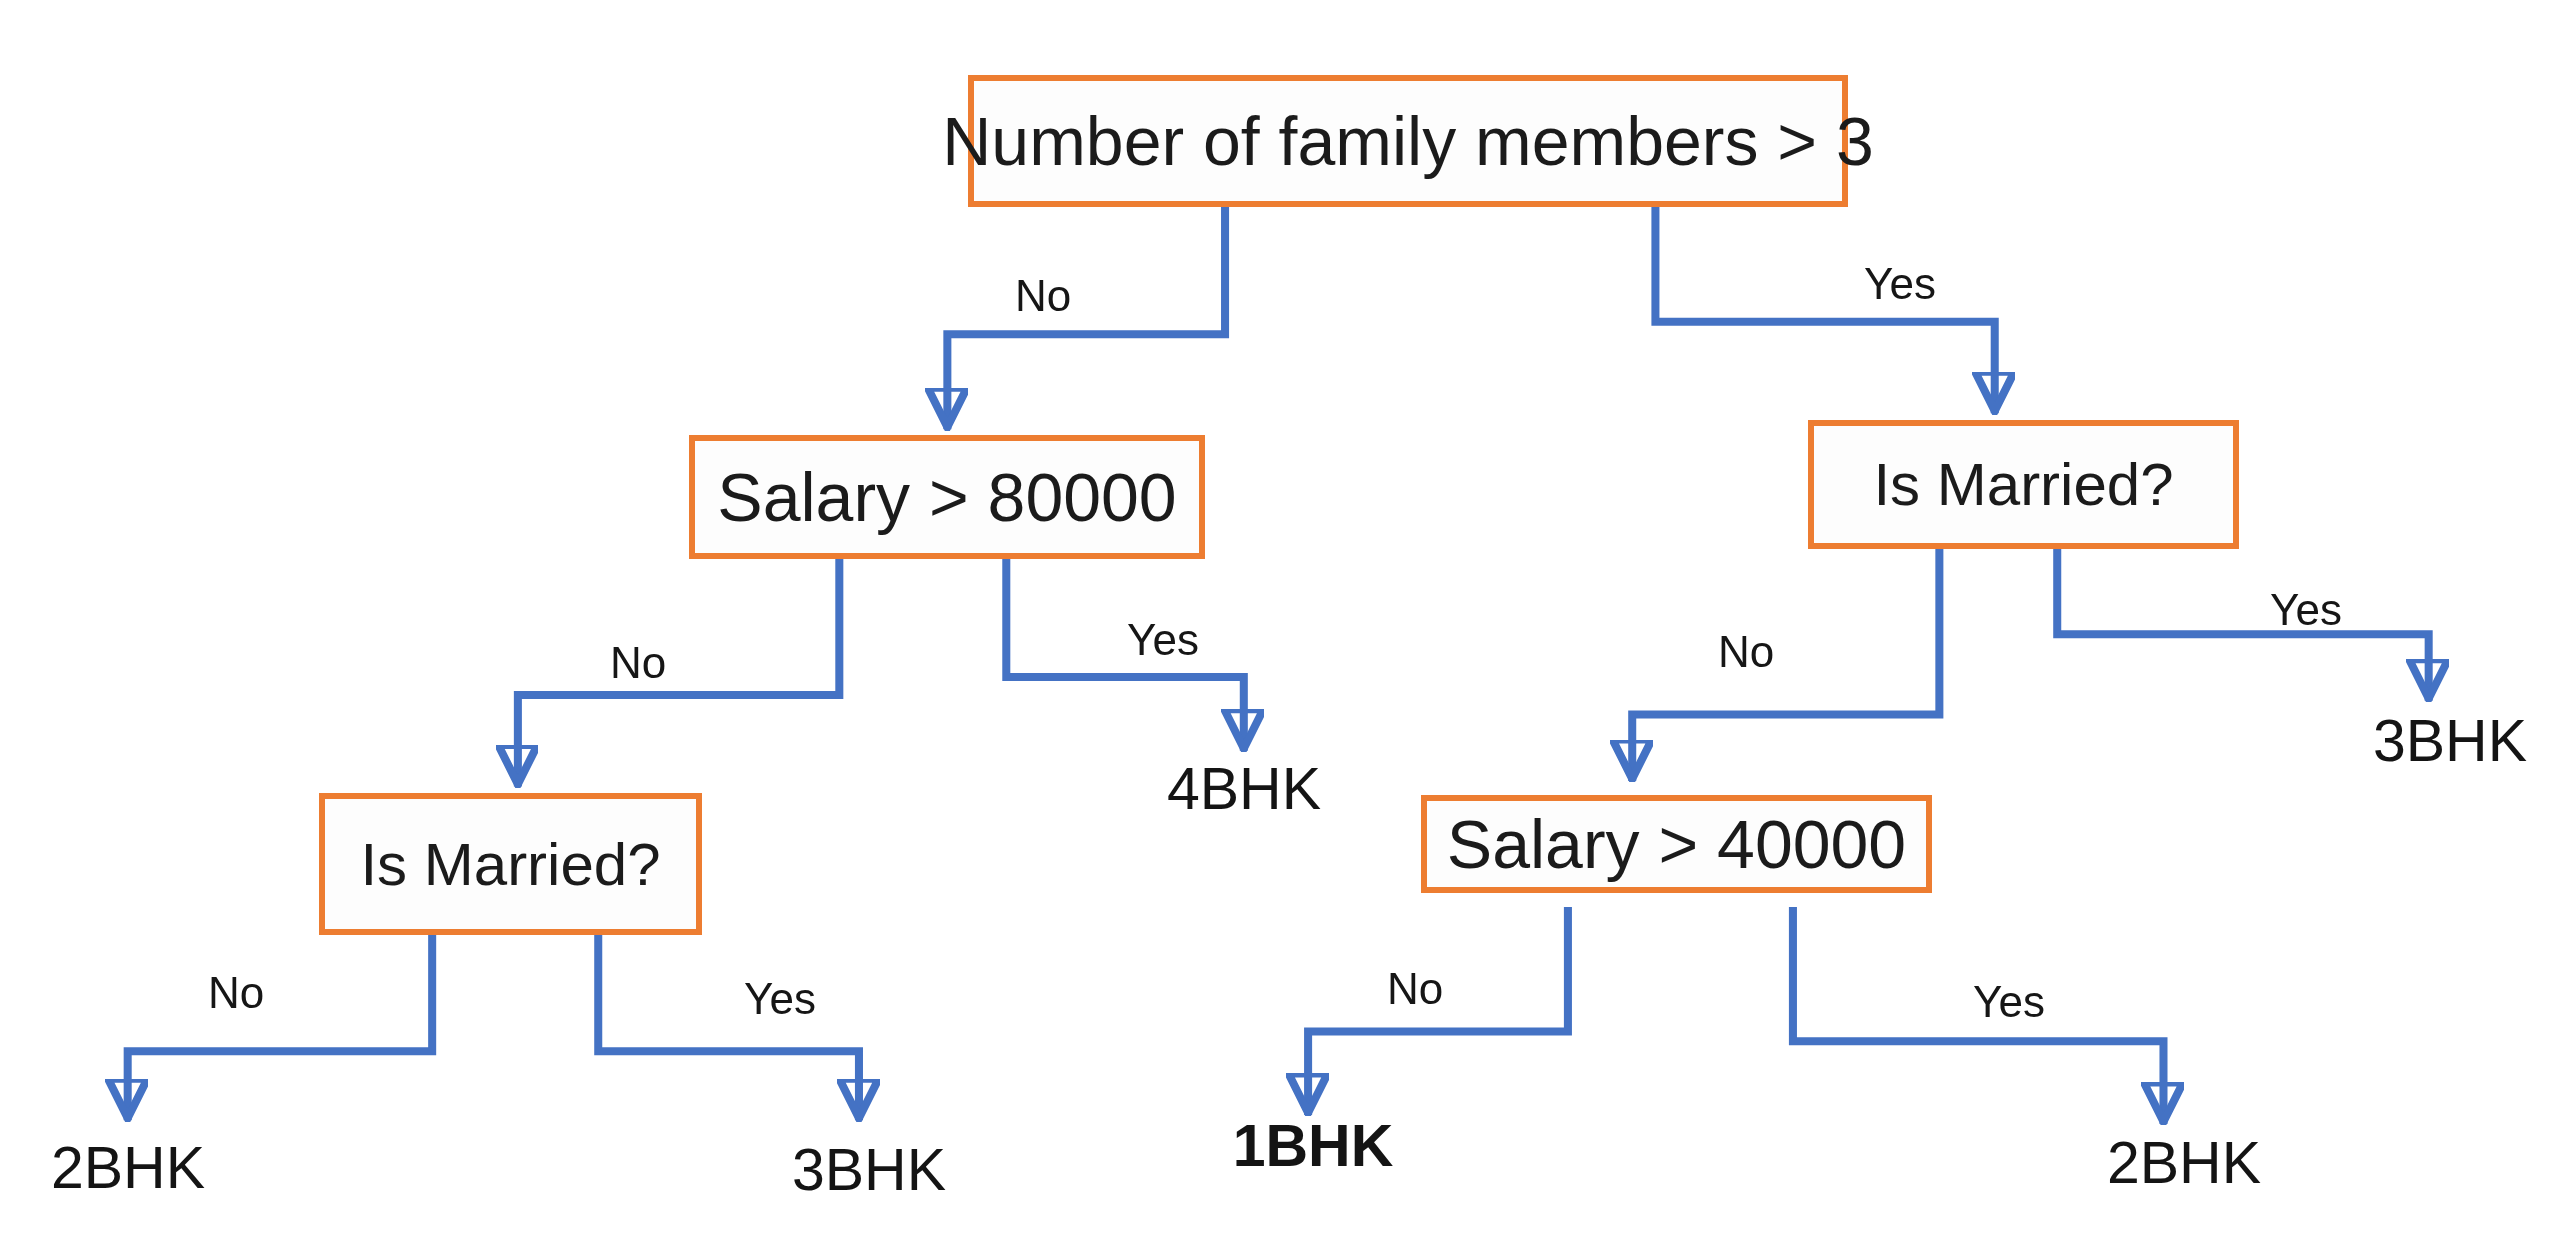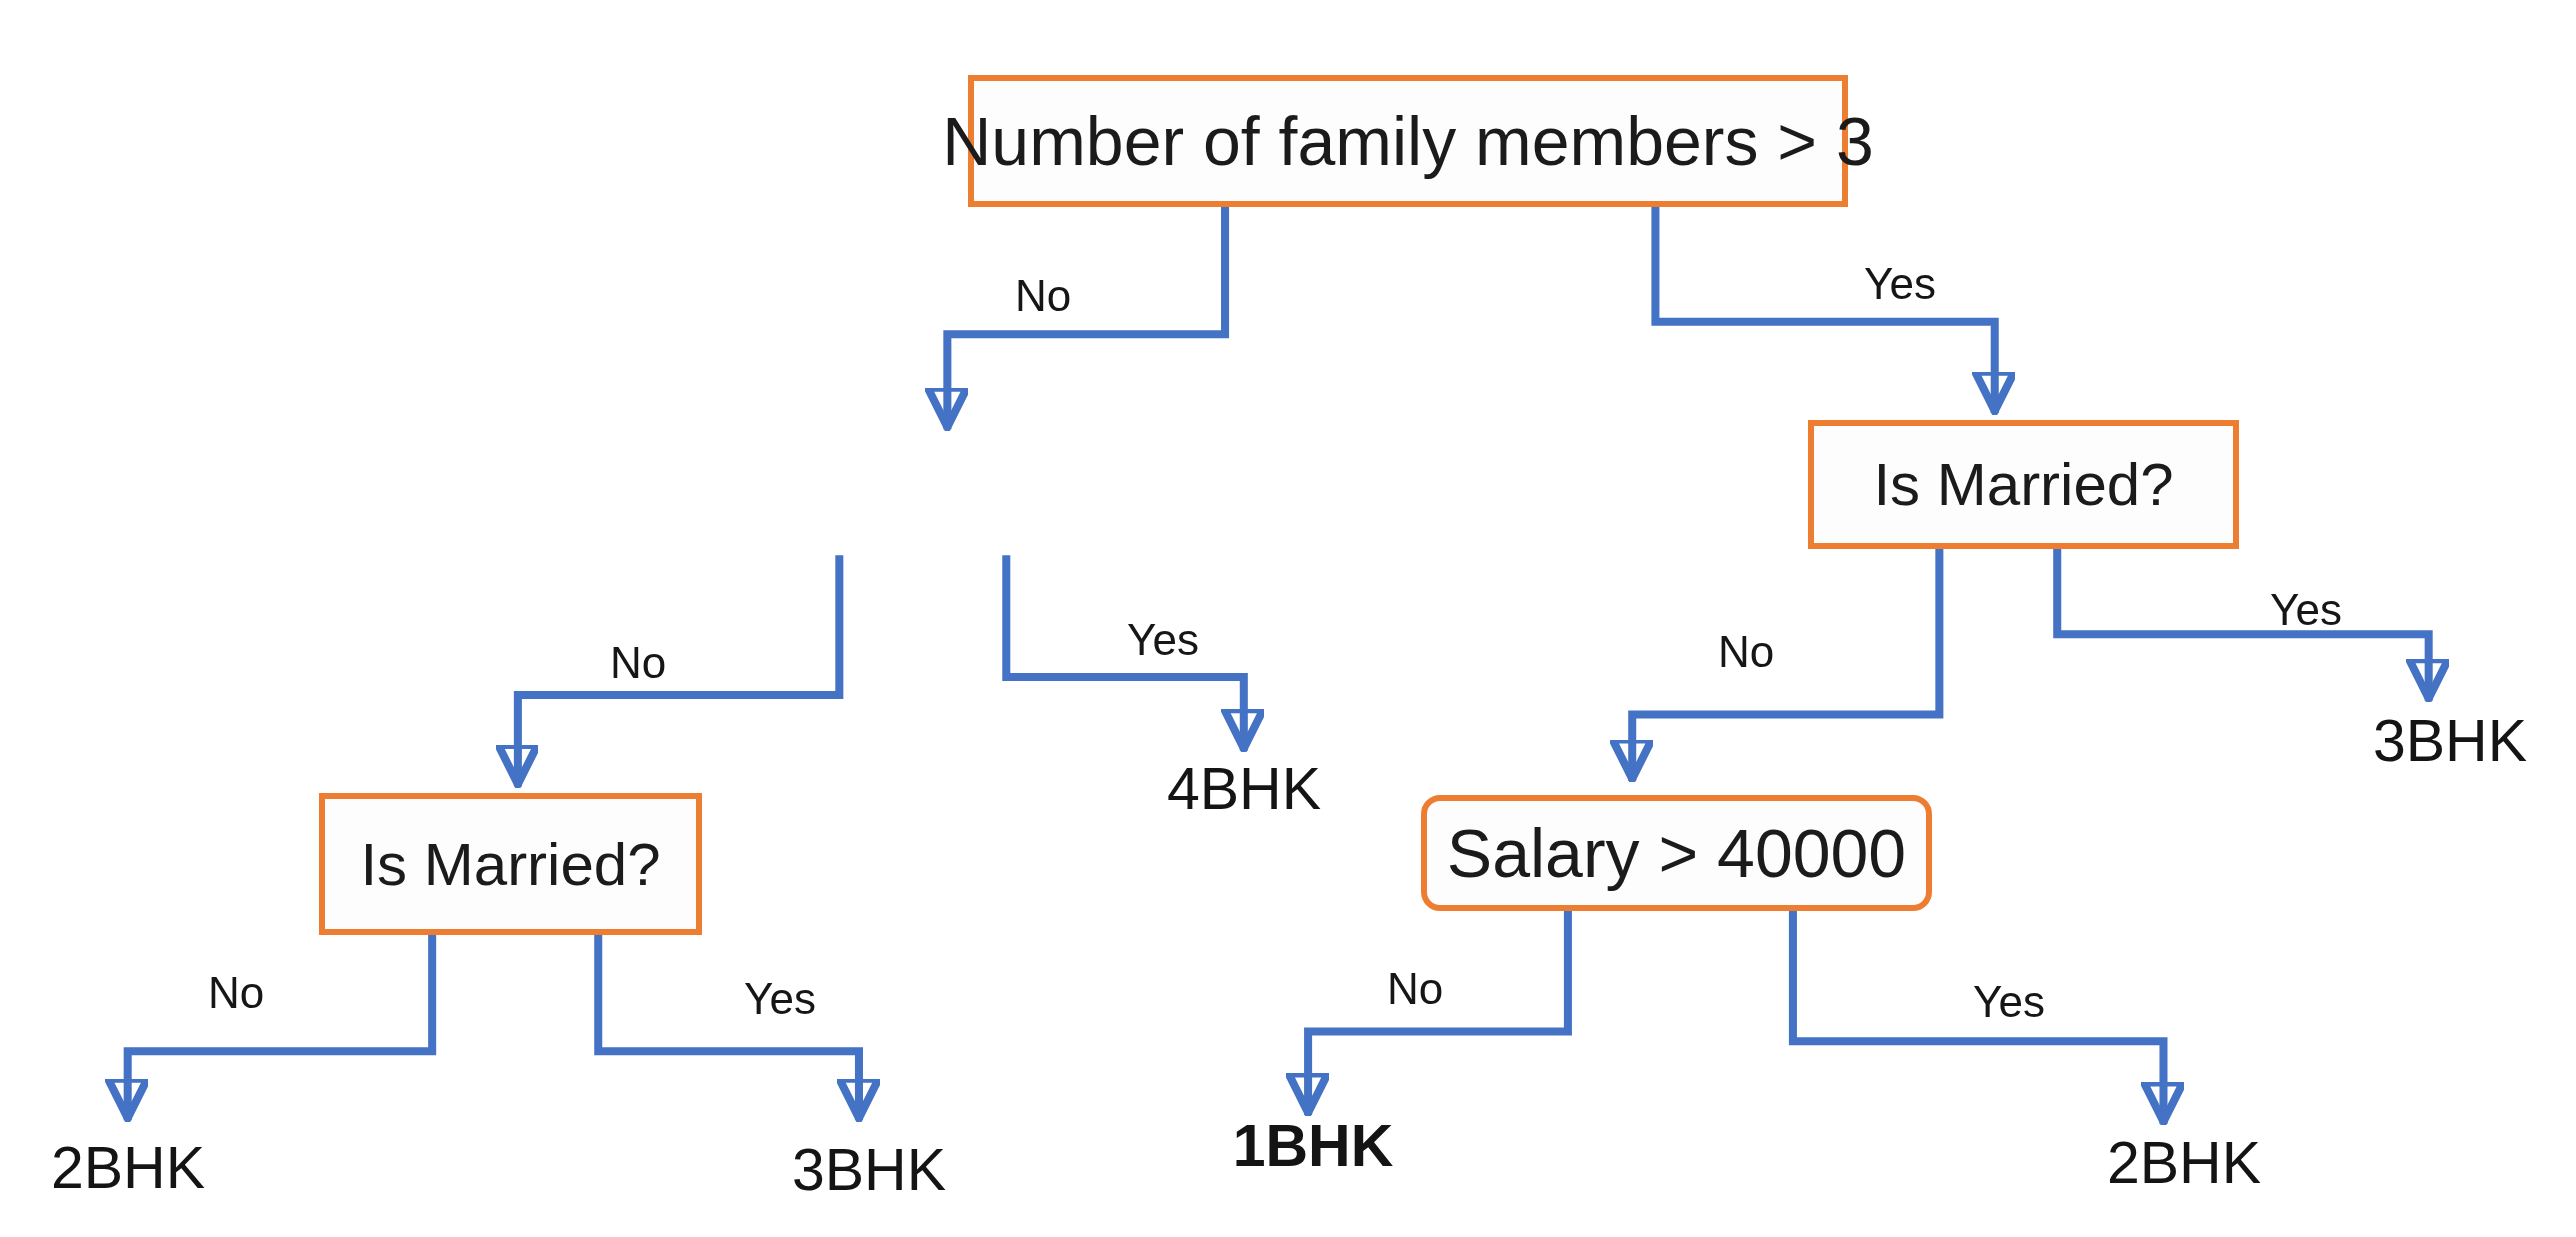--- a/index.html
+++ b/index.html
@@ -40,21 +40,21 @@
     justify-content: center;
     font-size: 68px;
     white-space: nowrap;
     text-align: center;
     color: #1b1b1b;
   }
   #node-root          { left: 968px; top:  75px; width: 880px; height: 132px; }
   #node-salary80      { left:  689px; top: 435px; width: 516px; height: 124px; }
   #node-married-left  { left:  319px; top: 793px; width: 383px; height: 142px; font-size: 60px; }
   #node-married-right { left: 1808px; top: 420px; width: 431px; height: 129px; font-size: 60px; }
-  #node-salary40      { left: 1421px; top: 795px; width: 511px; height: 116px; border-radius: 19px; }
+  #node-salary40      { left: 1421px; top: 795px; width: 511px; height: 98px; }
 
   .branch-label {
     position: absolute;
     transform: translate(-50%, -50%);
     font-size: 44px;
     white-space: nowrap;
     color: #161616;
   }
   #label-root-no       { left: 1043px; top:  296px; }
   #label-root-yes      { left: 1900px; top:  284px; }
@@ -99,20 +99,21 @@
     <path d="M484 1047 V1177 H143 V1250" marker-end="url(#arrowhead)"></path>
     <path d="M670 1047 V1177 H962 V1250" marker-end="url(#arrowhead)"></path>
     <path d="M2172 615 V800 H1828 V870" marker-end="url(#arrowhead)"></path>
     <path d="M2304 615 V710 H2720 V780" marker-end="url(#arrowhead)"></path>
     <path d="M1756 1020 V1155 H1465 V1244" marker-end="url(#arrowhead)"></path>
     <path d="M2008 1020 V1166 H2423 V1254" marker-end="url(#arrowhead)"></path>
   </svg>
 
   <div class="node" id="node-root">Number of family members &gt; 3</div>
 
+  <div class="node" id="node-salary80">Salary &gt; 80000</div>
 
   <div class="node" id="node-married-left">Is Married?</div>
 
   <div class="node" id="node-married-right">Is Married?</div>
 
   <div class="node" id="node-salary40">Salary &gt; 40000</div>
 
   <div class="branch-label" id="label-root-no">No</div>
   <div class="branch-label" id="label-root-yes">Yes</div>
   <div class="branch-label" id="label-salary80-no">No</div>

